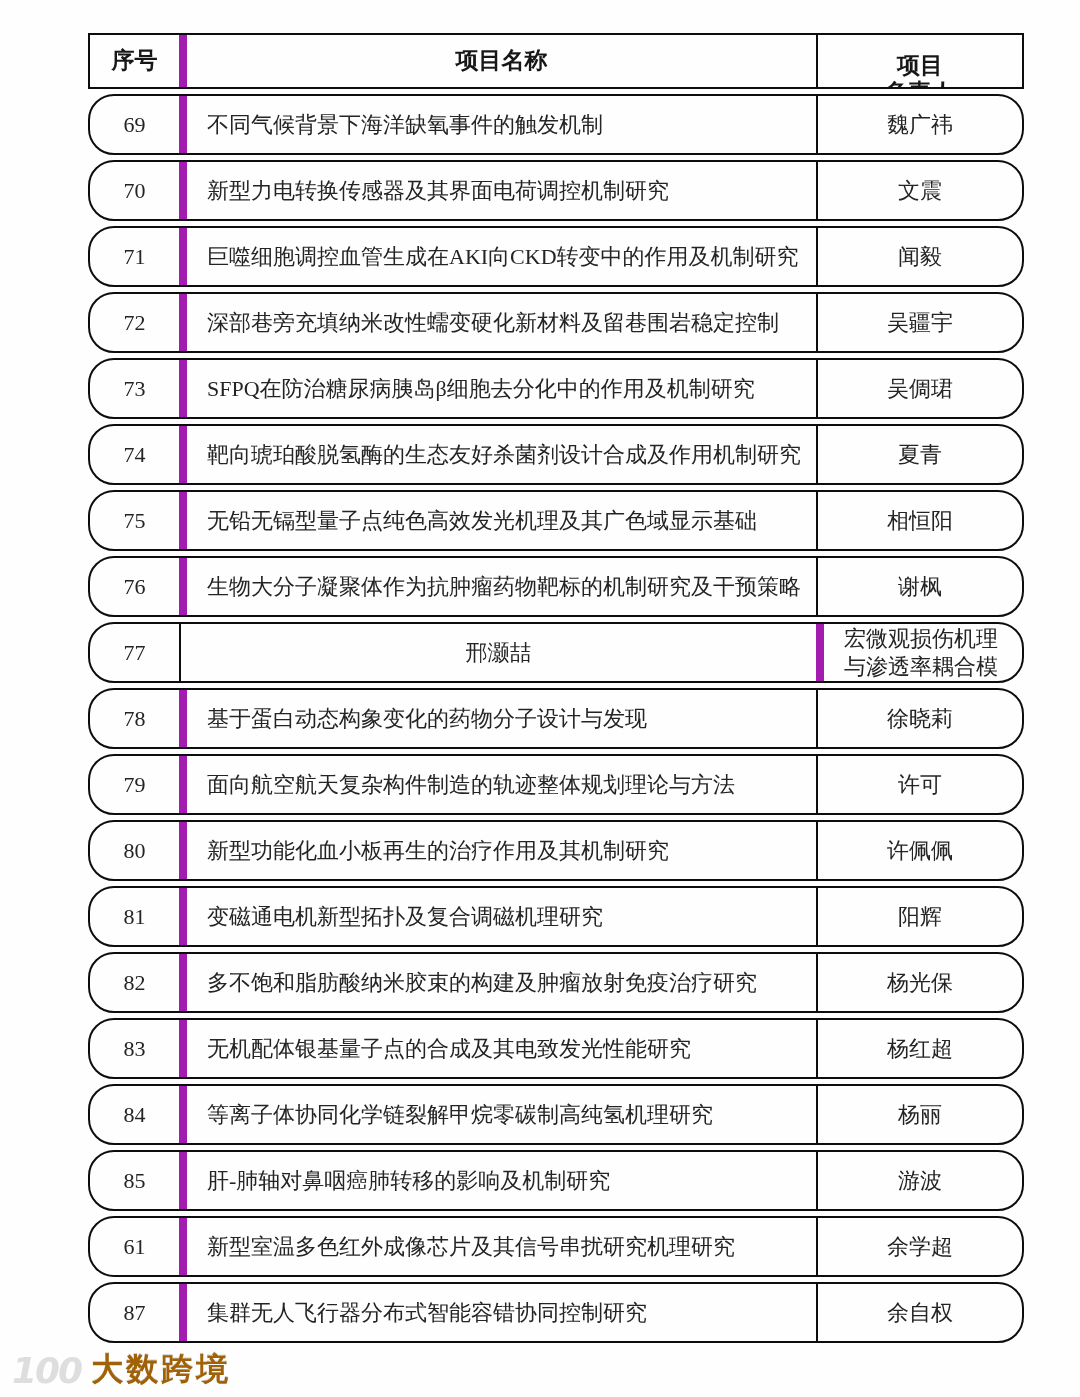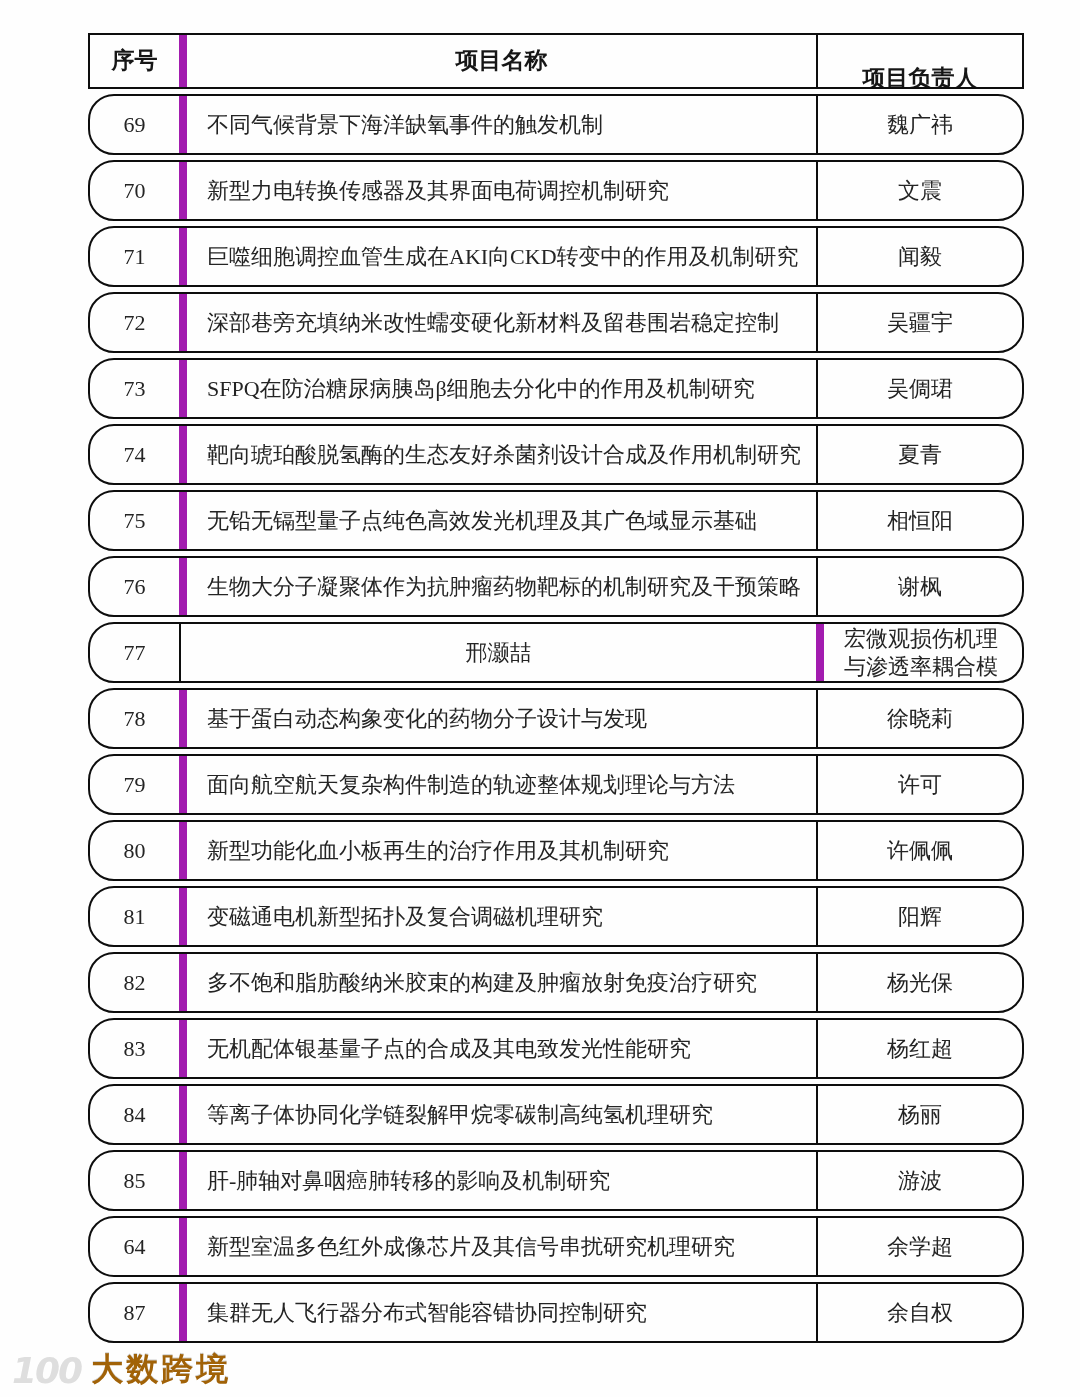--- a/index.html
+++ b/index.html
@@ -44,21 +44,21 @@
   .t-row.header .cell {
     font-weight: bold;
     font-size: 23px;
     color: #161616;
   }
   .t-row.body-row .cell.col2 {
     justify-content: flex-start;
     text-align: left;
     padding: 0 10px 0 20px;
   }
-  .hdr-two-line { display: flex; flex-direction: row; line-height: 1.18; margin-top: 36px; }
+  .hdr-two-line { display: flex; flex-direction: column; line-height: 1.18; margin-top: 36px; }
   
   .watermark {
     position: absolute;
     left: 12px; top: 1348px;
     display: flex;
     align-items: center;
     gap: 10px;
     color: #dcdcdc;
     user-select: none;
   }
@@ -195,21 +195,21 @@
     <div class="cell col3">杨丽</div>
   </div>
 
   <div class="t-row body-row">
     <div class="cell col1">85</div>
     <div class="cell col2">肝-肺轴对鼻咽癌肺转移的影响及机制研究</div>
     <div class="cell col3">游波</div>
   </div>
 
   <div class="t-row body-row">
-    <div class="cell col1">64</div>
+    <div class="cell col1">61</div>
     <div class="cell col2">新型室温多色红外成像芯片及其信号串扰研究机理研究</div>
     <div class="cell col3">余学超</div>
   </div>
 
   <div class="t-row body-row">
     <div class="cell col1">87</div>
     <div class="cell col2">集群无人飞行器分布式智能容错协同控制研究</div>
     <div class="cell col3">余自权</div>
   </div>
 </div>

